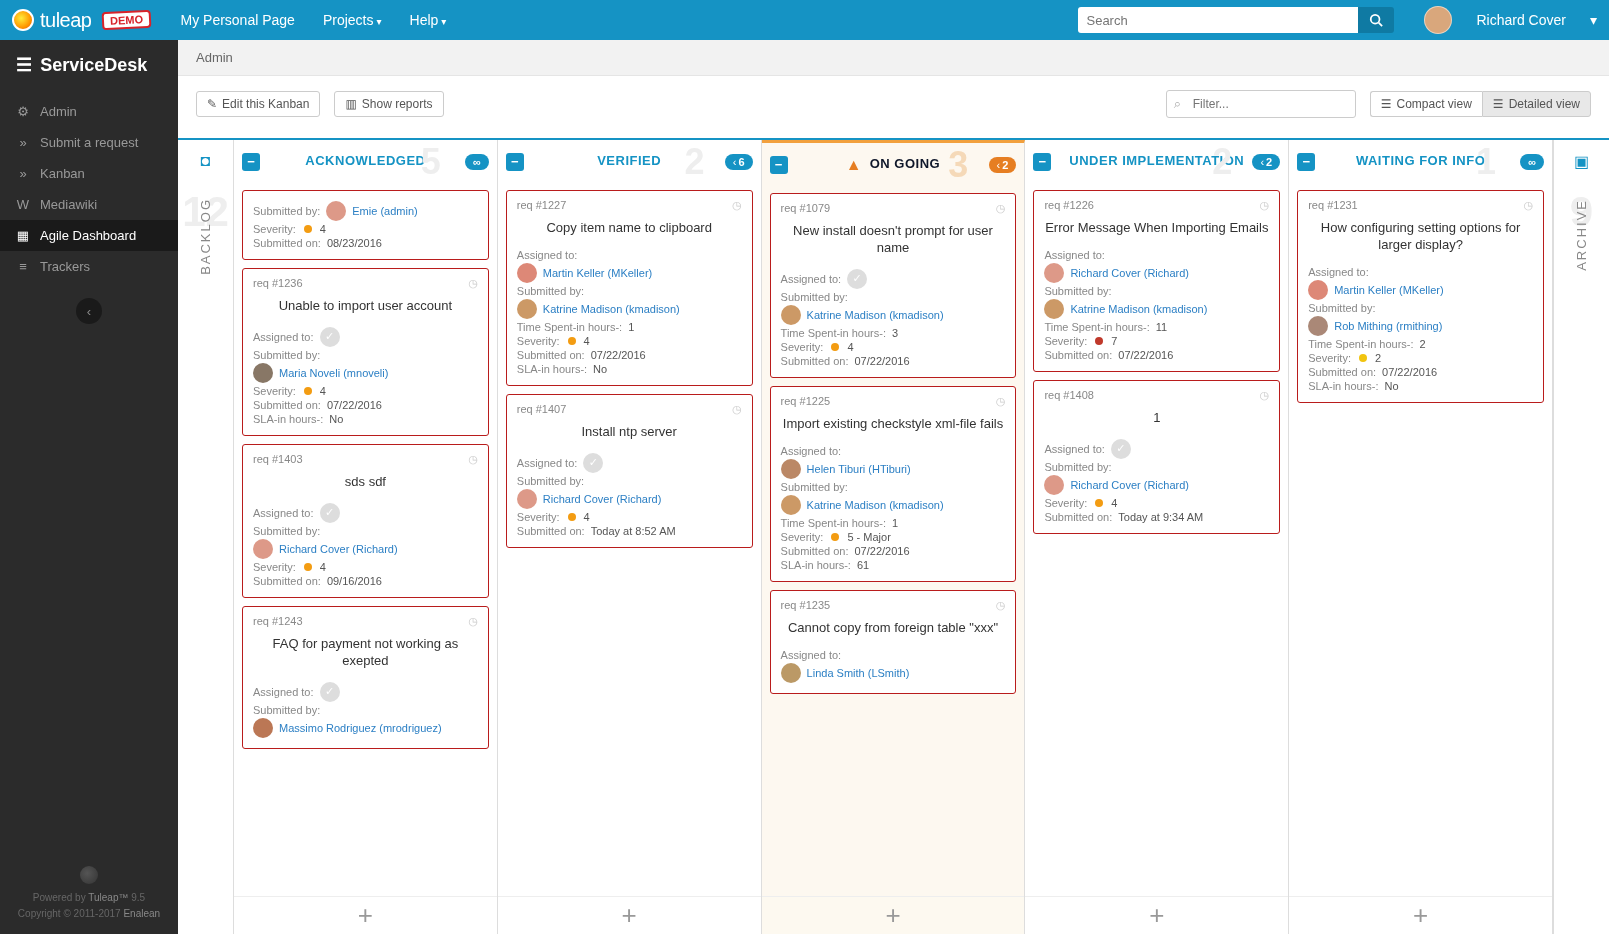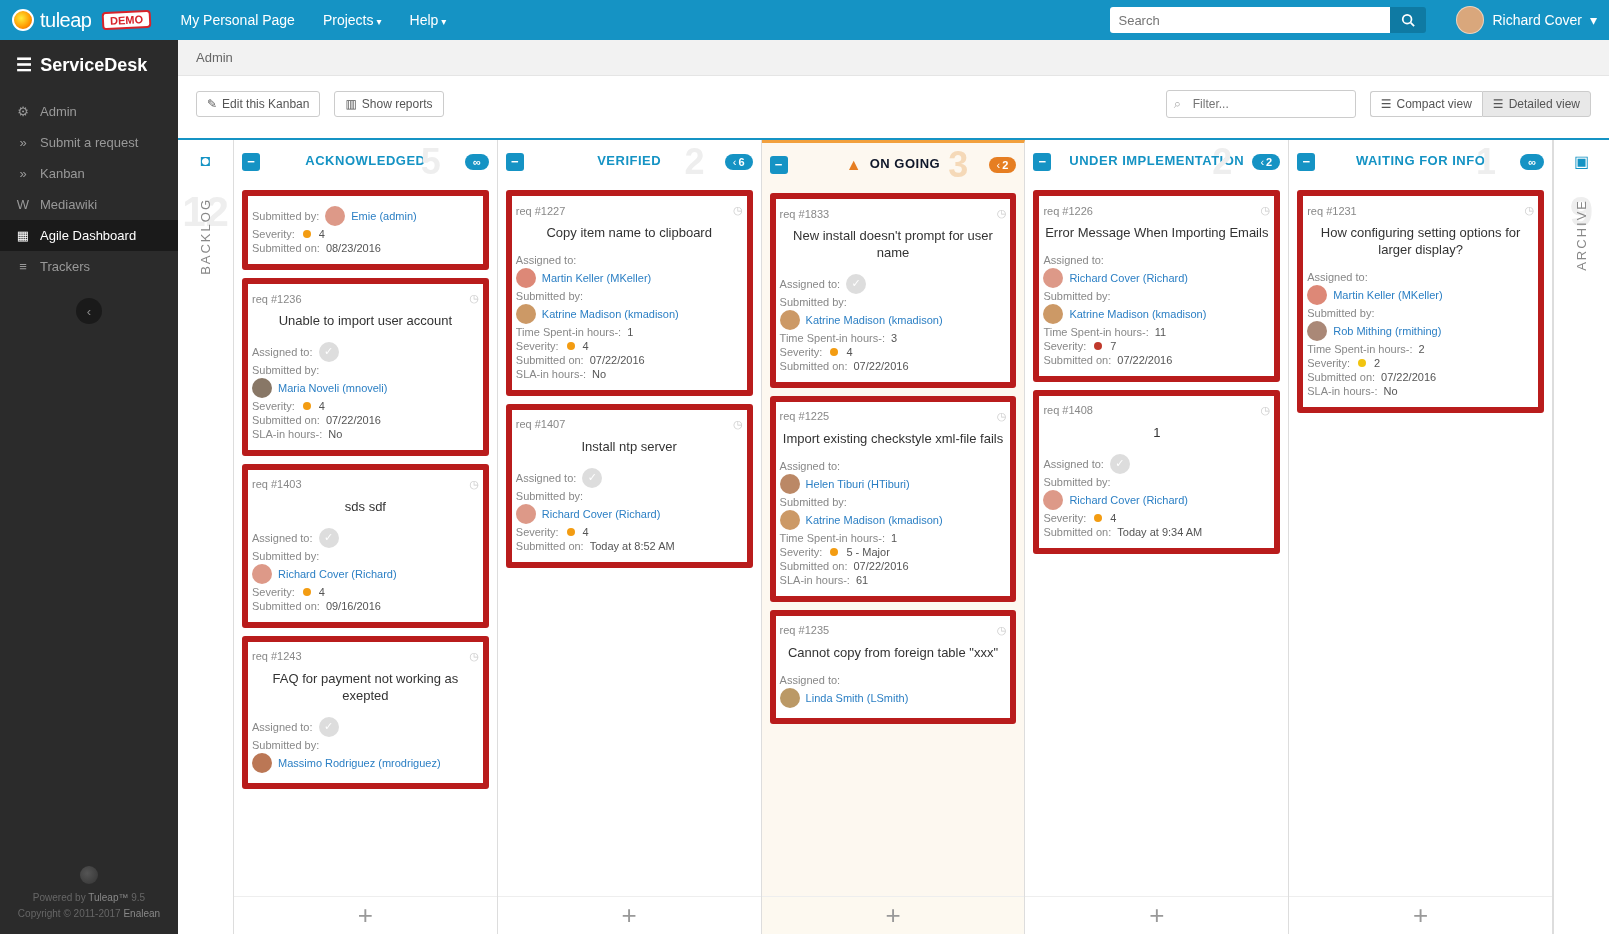--- a/index.html
+++ b/index.html
@@ -9,21 +9,21 @@
 .logo-flame { width: 22px; height: 22px; border-radius: 50%; background: radial-gradient(circle at 40% 40%, #ffeb3b, #ff9800 60%, #e65100); border:2px solid #fff; }
 .logo-text { color:#fff; font-size:20px; font-weight:300; letter-spacing:-0.5px; }
 .demo-badge { background:#fff; color:#d8232a; border:2px solid #d8232a; border-radius:4px; padding:1px 6px; font-weight:bold; font-size:11px; transform:rotate(-3deg); margin-left:4px;}
 .topnav { display:flex; gap:28px; }
 .topnav a { color:#fff; text-decoration:none; font-size:14px; }
 .topnav .caret::after { content:"▾"; font-size:10px; margin-left:3px; }
 .top-spacer { flex:1; }
 .search-wrap { display:flex; }
 .search-input { width:280px; height:26px; border:none; border-radius:3px 0 0 3px; padding:0 8px; font-size:13px; }
 .search-btn { width:36px; height:26px; background:#0f7aa3; border:none; border-radius:0 3px 3px 0; color:#fff; cursor:pointer; display:flex; align-items:center; justify-content:center;}
-.user-area { display:flex; align-items:center; gap:8px; margin-left:30px; color:#fff; font-size:14px; cursor:pointer;}
+.user-area { display:flex; align-items:center; gap:24px; margin-left:30px; color:#fff; font-size:14px; cursor:pointer;}
 .user-avatar-sm { width:28px; height:28px; border-radius:50%; background:#d9a77c; border:1px solid rgba(255,255,255,0.5); }
 .layout { display:flex; height:calc(100vh - 40px); }
 .sidebar { width:178px; background:#2b2b2b; color:#aaa; display:flex; flex-direction:column; position:relative;}
 .project-name { padding:14px 16px; color:#fff; font-size:18px; font-weight:bold; display:flex; align-items:center; gap:8px;}
 .sidebar-nav { padding: 6px 0; }
 .sidebar-item { display:flex; align-items:center; gap:10px; padding:8px 16px; color:#999; cursor:pointer; font-size:13px; position:relative;}
 .sidebar-item.active { background:#1a1a1a; color:#fff; }
 .sidebar-item.active::after { content:""; position:absolute; right:-8px; top:50%; transform:translateY(-50%); border:8px solid transparent; border-right-color:#f5f5f5;}
 .sidebar-collapse { text-align:center; padding:10px 0;}
 .sidebar-collapse-btn { width:26px; height:26px; background:#1a1a1a; border-radius:50%; display:inline-flex; align-items:center; justify-content:center; color:#888; cursor:pointer;}
@@ -61,23 +61,23 @@
 .col-count-bg { position:absolute; right:56px; color:#eee; font-size:36px; font-weight:bold; z-index:0;}
 .col.highlight .col-count-bg { color:#f5d9b8; right:56px;}
 .wip-badge { position:absolute; right:8px; background:#1593c4; color:#fff; border-radius:10px; padding:2px 8px; font-size:11px; font-weight:bold; display:flex; align-items:center; gap:2px;}
 .col.highlight .wip-badge { background:#e67e22; }
 .wip-badge.inf::before { content:"∞"; }
 .wip-badge.num::before { content:"‹ "; font-weight:normal;}
 .warn-icon { color:#e67e22; font-size:16px;}
 .col-body { flex:1; overflow-y:auto; padding:6px 8px; }
 .col-body::-webkit-scrollbar { width:8px; }
 .col-body::-webkit-scrollbar-thumb { background:#ccc; border-radius:4px;}
-.card { background:#fff; border:6px solid #b91c1c; border-radius:3px; margin-bottom:8px; padding:8px 4px; font-size:12px; color:#555; cursor:pointer;}
+.card { background:#fff; border:1px solid #b91c1c; border-radius:3px; margin-bottom:8px; padding:8px 10px; font-size:12px; color:#555; cursor:pointer;}
 .col.highlight .card { background:#fff; }
-.card-top { display:flex; justify-content:space-between; align-items:center; margin-bottom:4px;}
+.card-top { display:flex; justify-content:space-between; margin-bottom:4px;}
 .card-id { color:#888; font-size:11px;}
 .card-clock { color:#ccc; font-size:11px;}
 .card-title { text-align:center; color:#333; font-size:13px; padding:4px 0 10px; line-height:1.3;}
 .card-row { display:flex; align-items:center; gap:6px; margin:2px 0; color:#777; font-size:11px; flex-wrap:wrap;}
 .card-row .label { color:#888;}
 .card-row .value { color:#555; font-weight:500;}
 .avatar-tiny { width:20px; height:20px; border-radius:50%; background:#ccc; flex-shrink:0;}
 .avatar-ghost { width:20px; height:20px; border-radius:50%; background:#ddd; display:inline-flex; align-items:center; justify-content:center; color:#fff; font-size:11px;}
 .user-link { color:#2b7fc4; text-decoration:none;}
 .sev-dot { width:8px; height:8px; border-radius:50%; display:inline-block; margin:0 2px;}
@@ -387,21 +387,21 @@
                 <span>−</span>
               </div>
       <span class="warn-icon">▲</span>
       <div class="col-title">ON GOING</div>
       <div class="col-count-bg">3</div>
       <div class="wip-badge num">2</div>
     </div>
     <div class="col-body">
               <div class="card">
                 <div class="card-top">
-                  <span class="card-id">req #1833</span>
+                  <span class="card-id">req #1079</span>
                   <span class="card-clock">◷</span>
                 </div>
                 <div class="card-title">New install doesn't prompt for user name</div>
                 <div class="card-row">
                   <span class="label">Assigned to:</span>
                   <span class="avatar-ghost">✓</span>
                 </div>
                 <div class="card-row">
                   <span class="label">Submitted by:</span>
                 </div>

